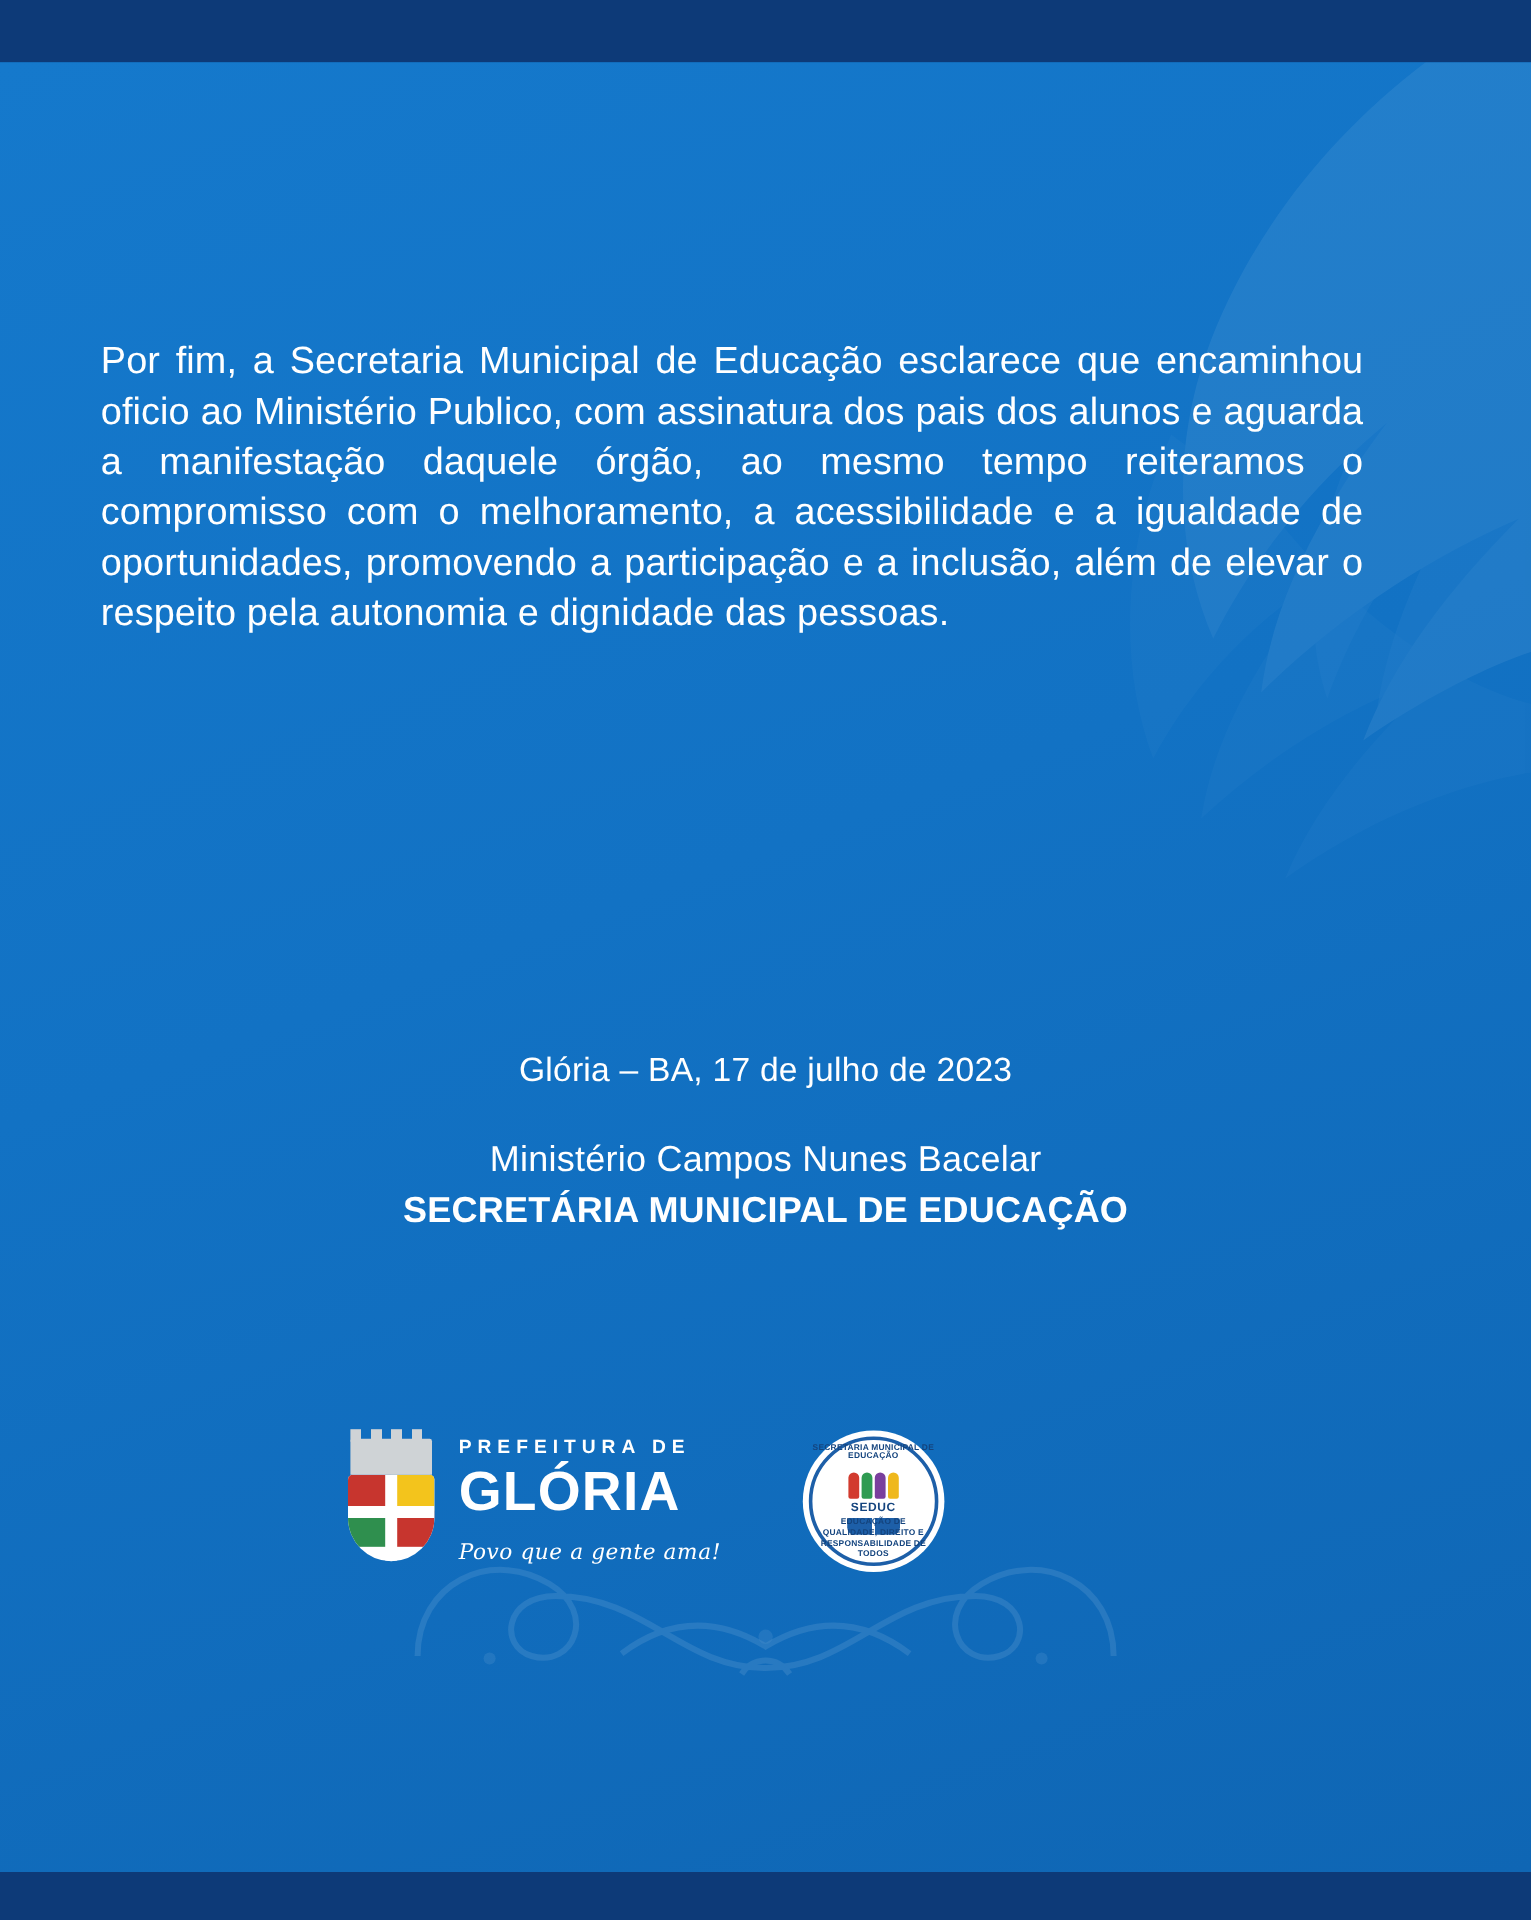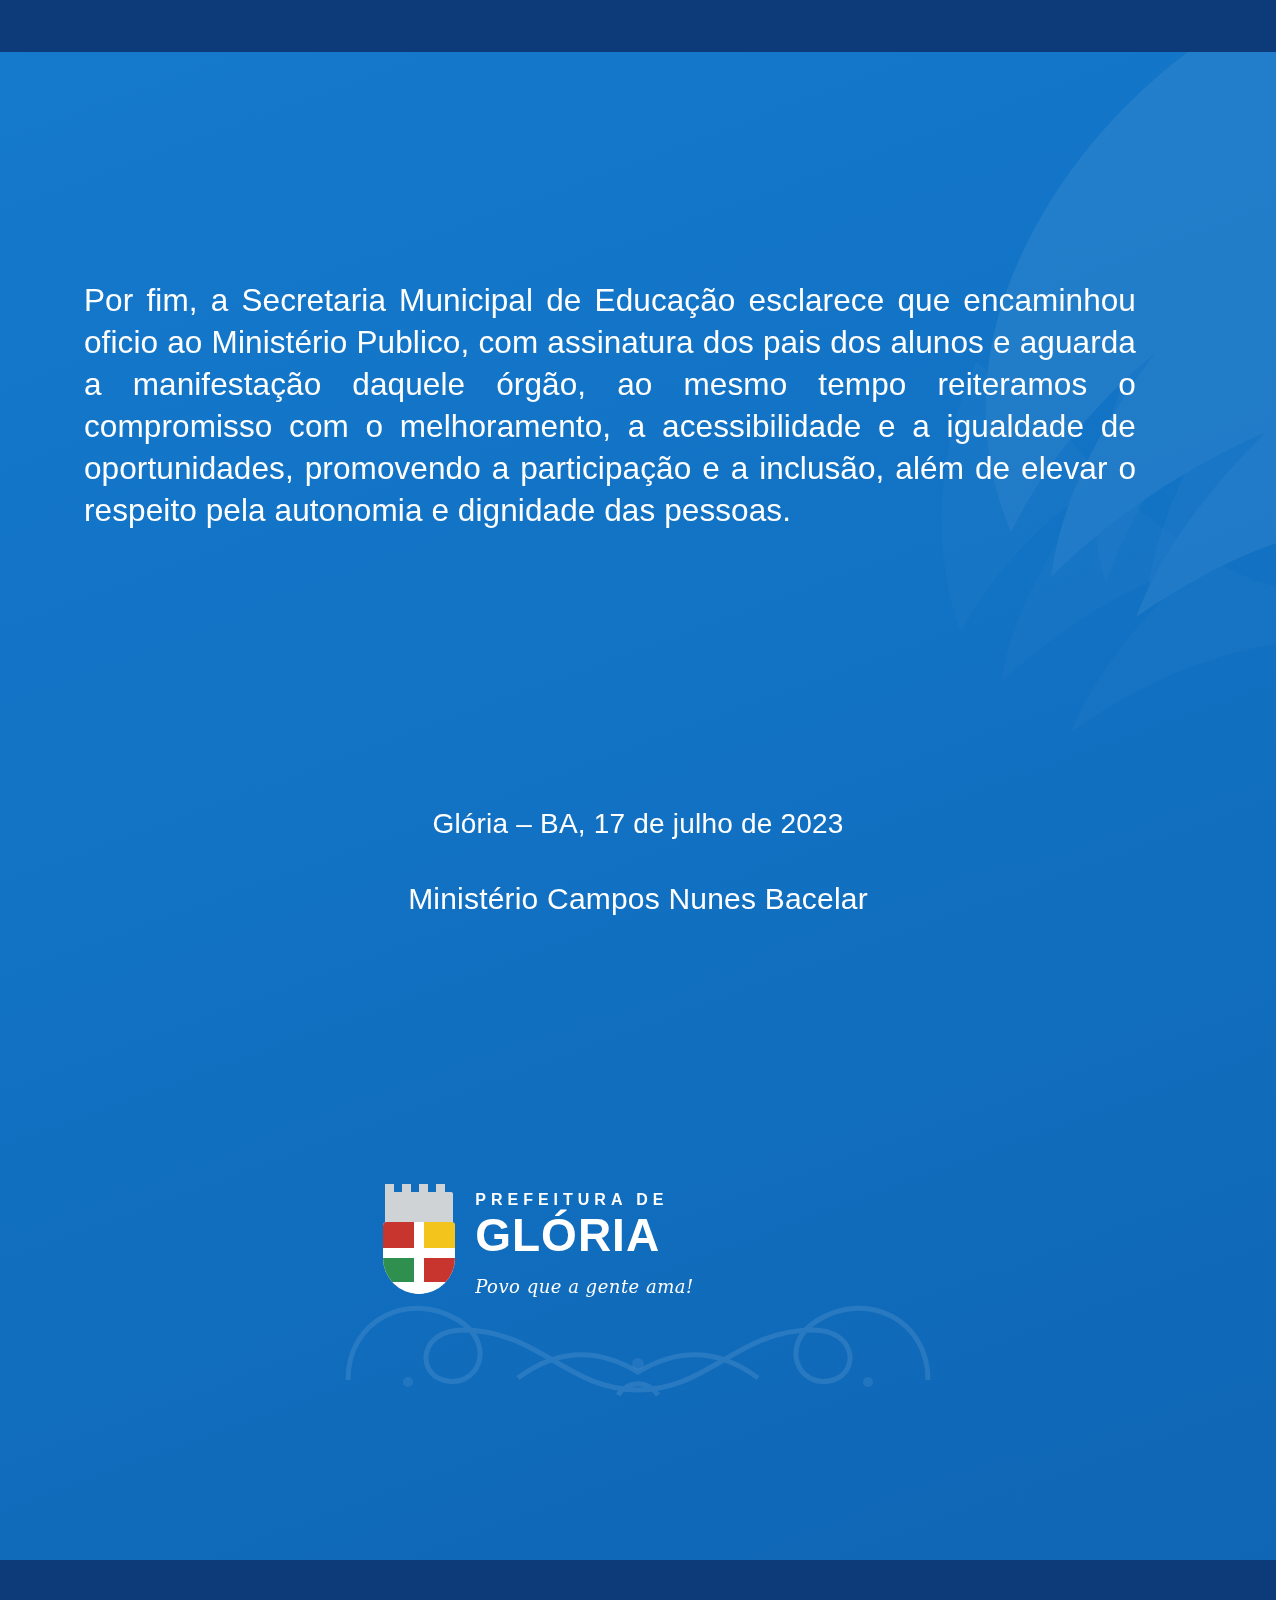--- a/index.html
+++ b/index.html
@@ -82,21 +82,21 @@
     font-size: 31.5px;
     line-height: 42px;
     text-align: justify;
     letter-spacing: 0.1px;
     font-weight: 400;
   }
 
   .signature-block {
     position: absolute;
     left: 0;
-    top: 756px;
+    top: 824px;
     width: 1276px;
     text-align: center;
     color: #ffffff;
   }
   .sig-place {
     font-size: 28px;
     letter-spacing: 0.2px;
     margin-bottom: 42px;
   }
   .sig-name {
@@ -302,20 +302,21 @@
       </svg>
     </div>
 
     <div class="content">
 
       <p class="paragraph">Por fim, a Secretaria Municipal de Educação esclarece que encaminhou oficio ao Ministério Publico, com assinatura dos pais dos alunos e aguarda a manifestação daquele órgão, ao mesmo tempo reiteramos o compromisso com o melhoramento, a acessibilidade e a igualdade de oportunidades, promovendo a participação e a inclusão, além de elevar o respeito pela autonomia e dignidade das pessoas.</p>
 
       <div class="signature-block">
         <div class="sig-place">Glória – BA, 17 de julho de 2023</div>
         <div class="sig-name">Ministério Campos Nunes Bacelar</div>
+        <div class="sig-role">SECRETÁRIA MUNICIPAL DE EDUCAÇÃO</div>
       </div>
 
       <div class="logos">
 
         <div class="logo-prefeitura">
           <div class="brasao">
             <div class="crown"></div>
             <div class="shield">
               <div class="q q1"></div>
               <div class="q q2"></div>
@@ -325,20 +326,35 @@
               <div class="cross-h"></div>
             </div>
           </div>
           <div class="prefeitura-text">
             <div class="pref-small">PREFEITURA DE</div>
             <div class="pref-big">GLÓRIA</div>
             <div class="pref-slogan">Povo que a gente ama!</div>
           </div>
         </div>
 
+        <div class="logo-seduc">
+          <div class="seduc-ring"></div>
+          <div class="seduc-arc-top">SECRETARIA MUNICIPAL DE EDUCAÇÃO</div>
+          <div class="seduc-inner">
+            <div class="seduc-figs">
+              <span class="fig red"></span>
+              <span class="fig green"></span>
+              <span class="fig purple"></span>
+              <span class="fig yellow"></span>
+            </div>
+            <div class="seduc-word">SEDUC</div>
+            <div class="seduc-book"></div>
+          </div>
+          <div class="seduc-arc-bottom">EDUCAÇÃO DE QUALIDADE, DIREITO E RESPONSABILIDADE DE TODOS</div>
+        </div>
 
       </div>
 
     </div>
   </div>
 
   <div class="bar-bottom"></div>
 </div>
 
 </body></html>

